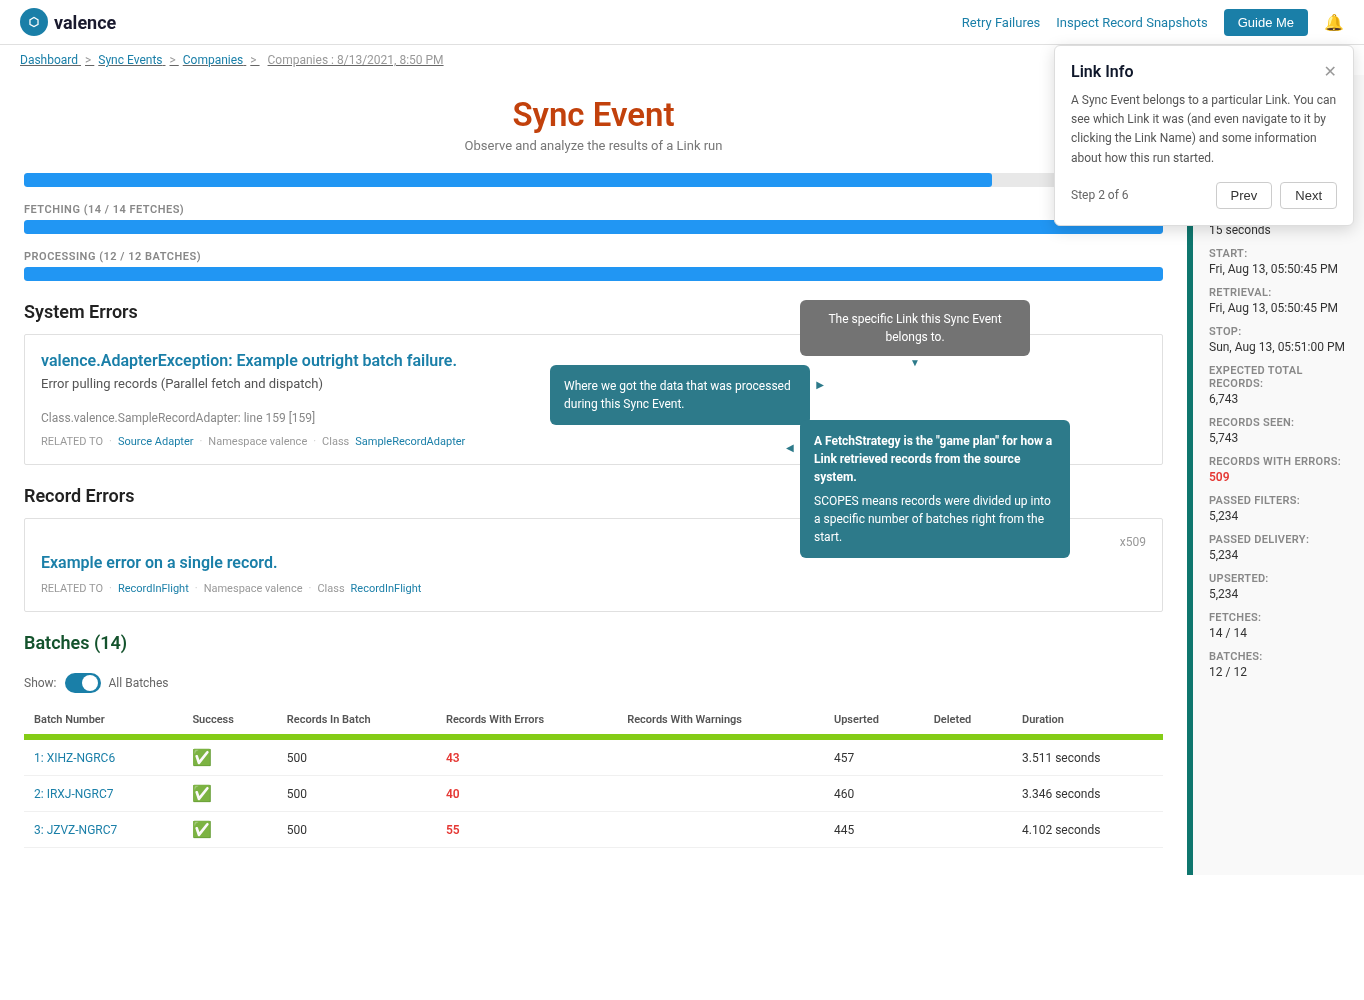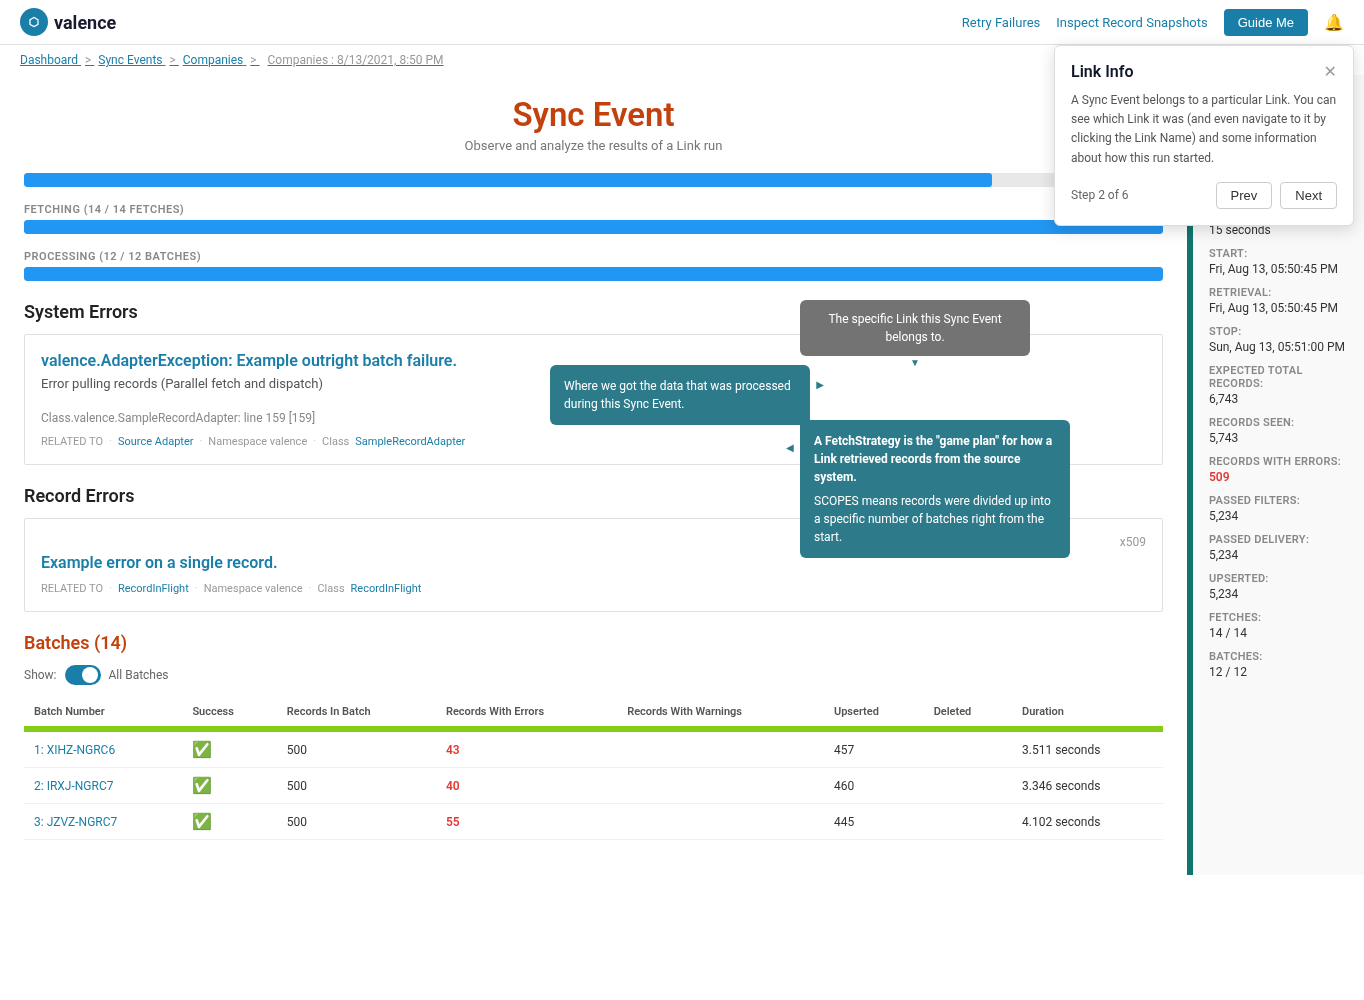--- a/index.html
+++ b/index.html
@@ -42,21 +42,21 @@
     .error-card { border: 1px solid #e0e0e0; border-radius: 2px; padding: 16px; margin-bottom: 16px; background: #fff; }
     .error-title { font-size: 16px; font-weight: 600; color: #1a7fa8; margin-bottom: 6px; }
     .error-subtitle { color: #555; margin-bottom: 20px; font-size: 13px; }
     .error-class { color: #888; font-size: 12px; margin-bottom: 10px; }
     .related-to { font-size: 11px; color: #999; display: flex; align-items: center; gap: 6px; flex-wrap: wrap; }
     .related-to .dot { color: #ccc; }
     .related-link { color: #1a7fa8; cursor: pointer; }
     .error-count { float: right; color: #999; font-size: 12px; margin-bottom: 4px; }
 
     
-    .batches-header { font-size: 18px; font-weight: 600; color: #c2410c; margin: 20px 0 12px; }
+    .batches-header { font-size: 18px; font-weight: 600; color: #14532d; margin: 20px 0 20px; }
     .show-toggle { display: flex; align-items: center; gap: 8px; margin-bottom: 12px; font-size: 12px; color: #666; }
     .toggle { width: 36px; height: 20px; background: #1a7fa8; border-radius: 10px; position: relative; cursor: pointer; }
     .toggle::after { content: ''; position: absolute; left: 17px; top: 2px; width: 16px; height: 16px; background: white; border-radius: 50%; }
 
     
     .batch-table { width: 100%; border-collapse: collapse; font-size: 12px; }
     .batch-table th { text-align: left; padding: 8px 10px; border-bottom: 6px solid #84cc16; font-weight: 600; color: #555; font-size: 11px; }
     .batch-table td { padding: 8px 10px; border-bottom: 1px solid #f0f0f0; }
     .batch-link { color: #1a7fa8; cursor: pointer; text-decoration: none; }
     .check-icon { color: #1a7fa8; font-size: 16px; }

